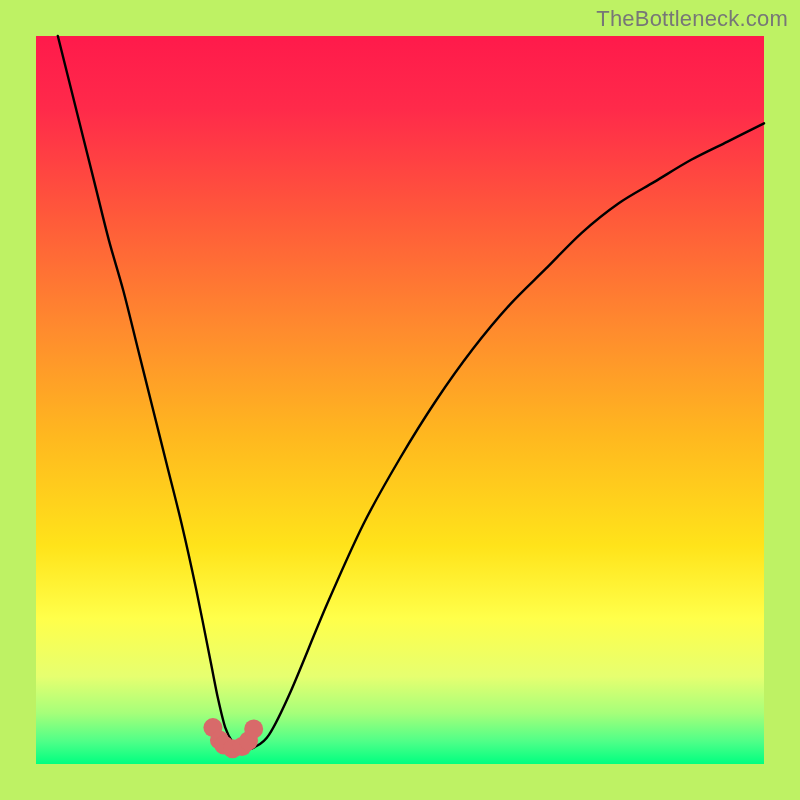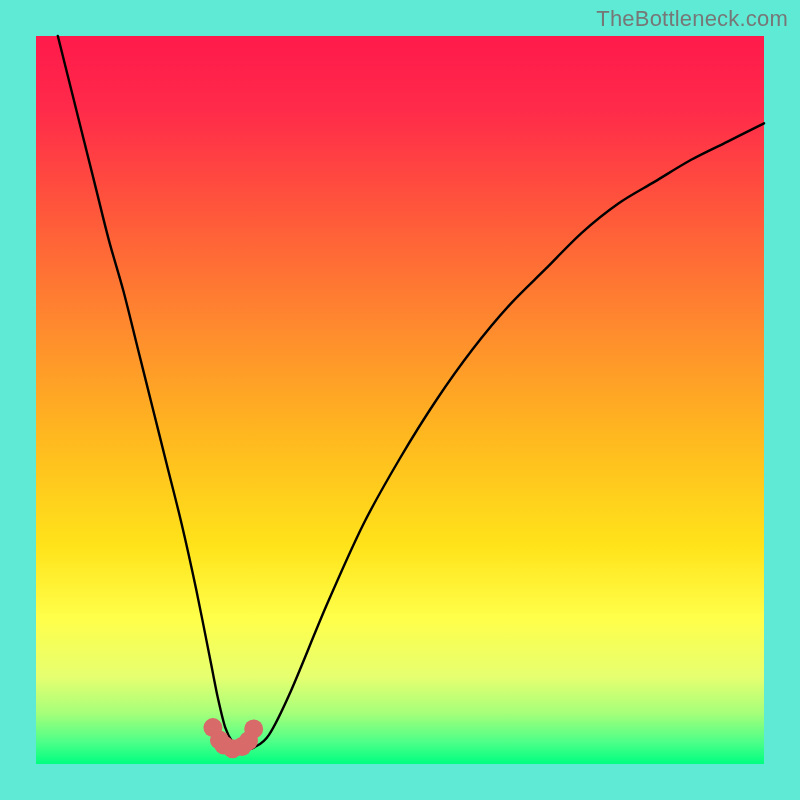--- a/index.html
+++ b/index.html
@@ -10,21 +10,21 @@
     background: #000;
     overflow: hidden;
     font-family: Arial, Helvetica, sans-serif;
   }
   .frame {
     position: absolute;
     left: 0;
     top: 0;
     width: 800px;
     height: 800px;
-    background: #5eead4;
+    background: #bef264;
     text-align: center;
   }
   .plot {
     position: absolute;
     left: 36px;
     top: 36px;
     width: 728px;
     height: 728px;
     background: linear-gradient(to bottom,
       #ff1a4b 0%,

